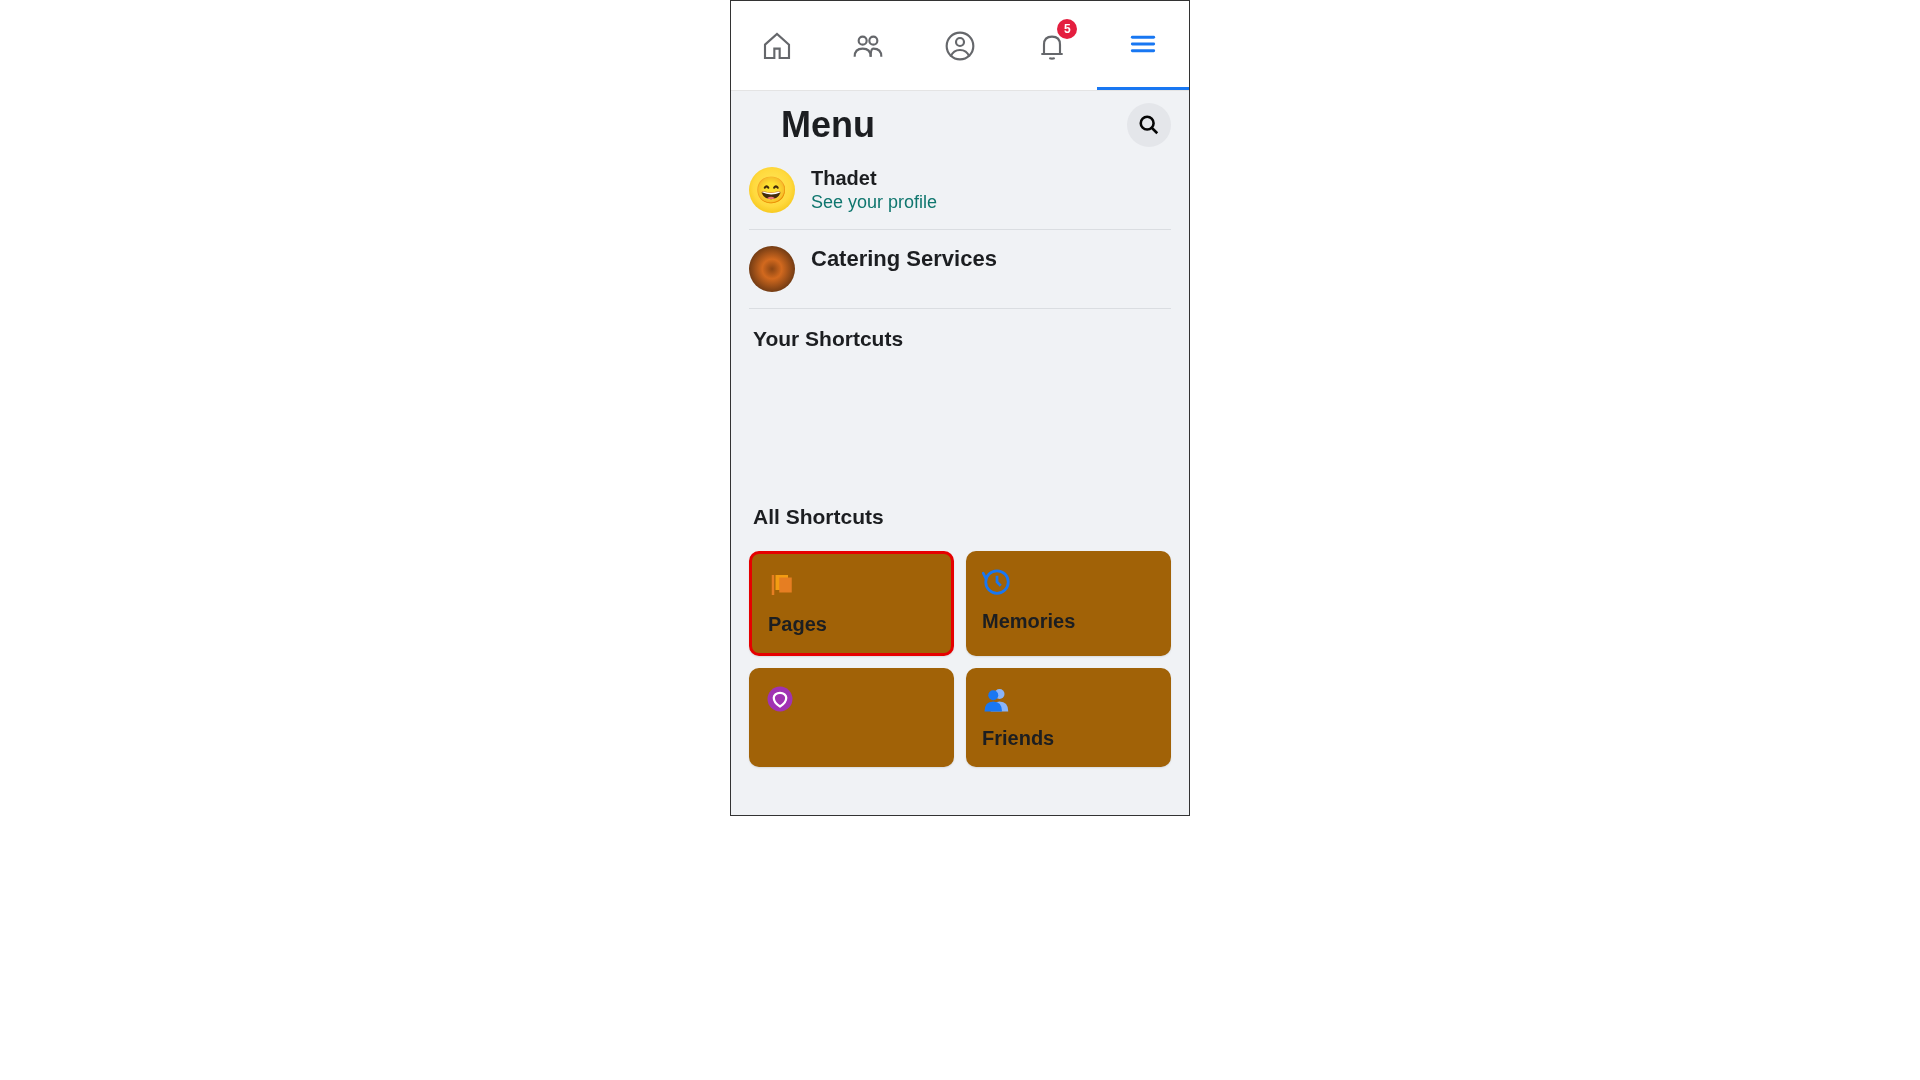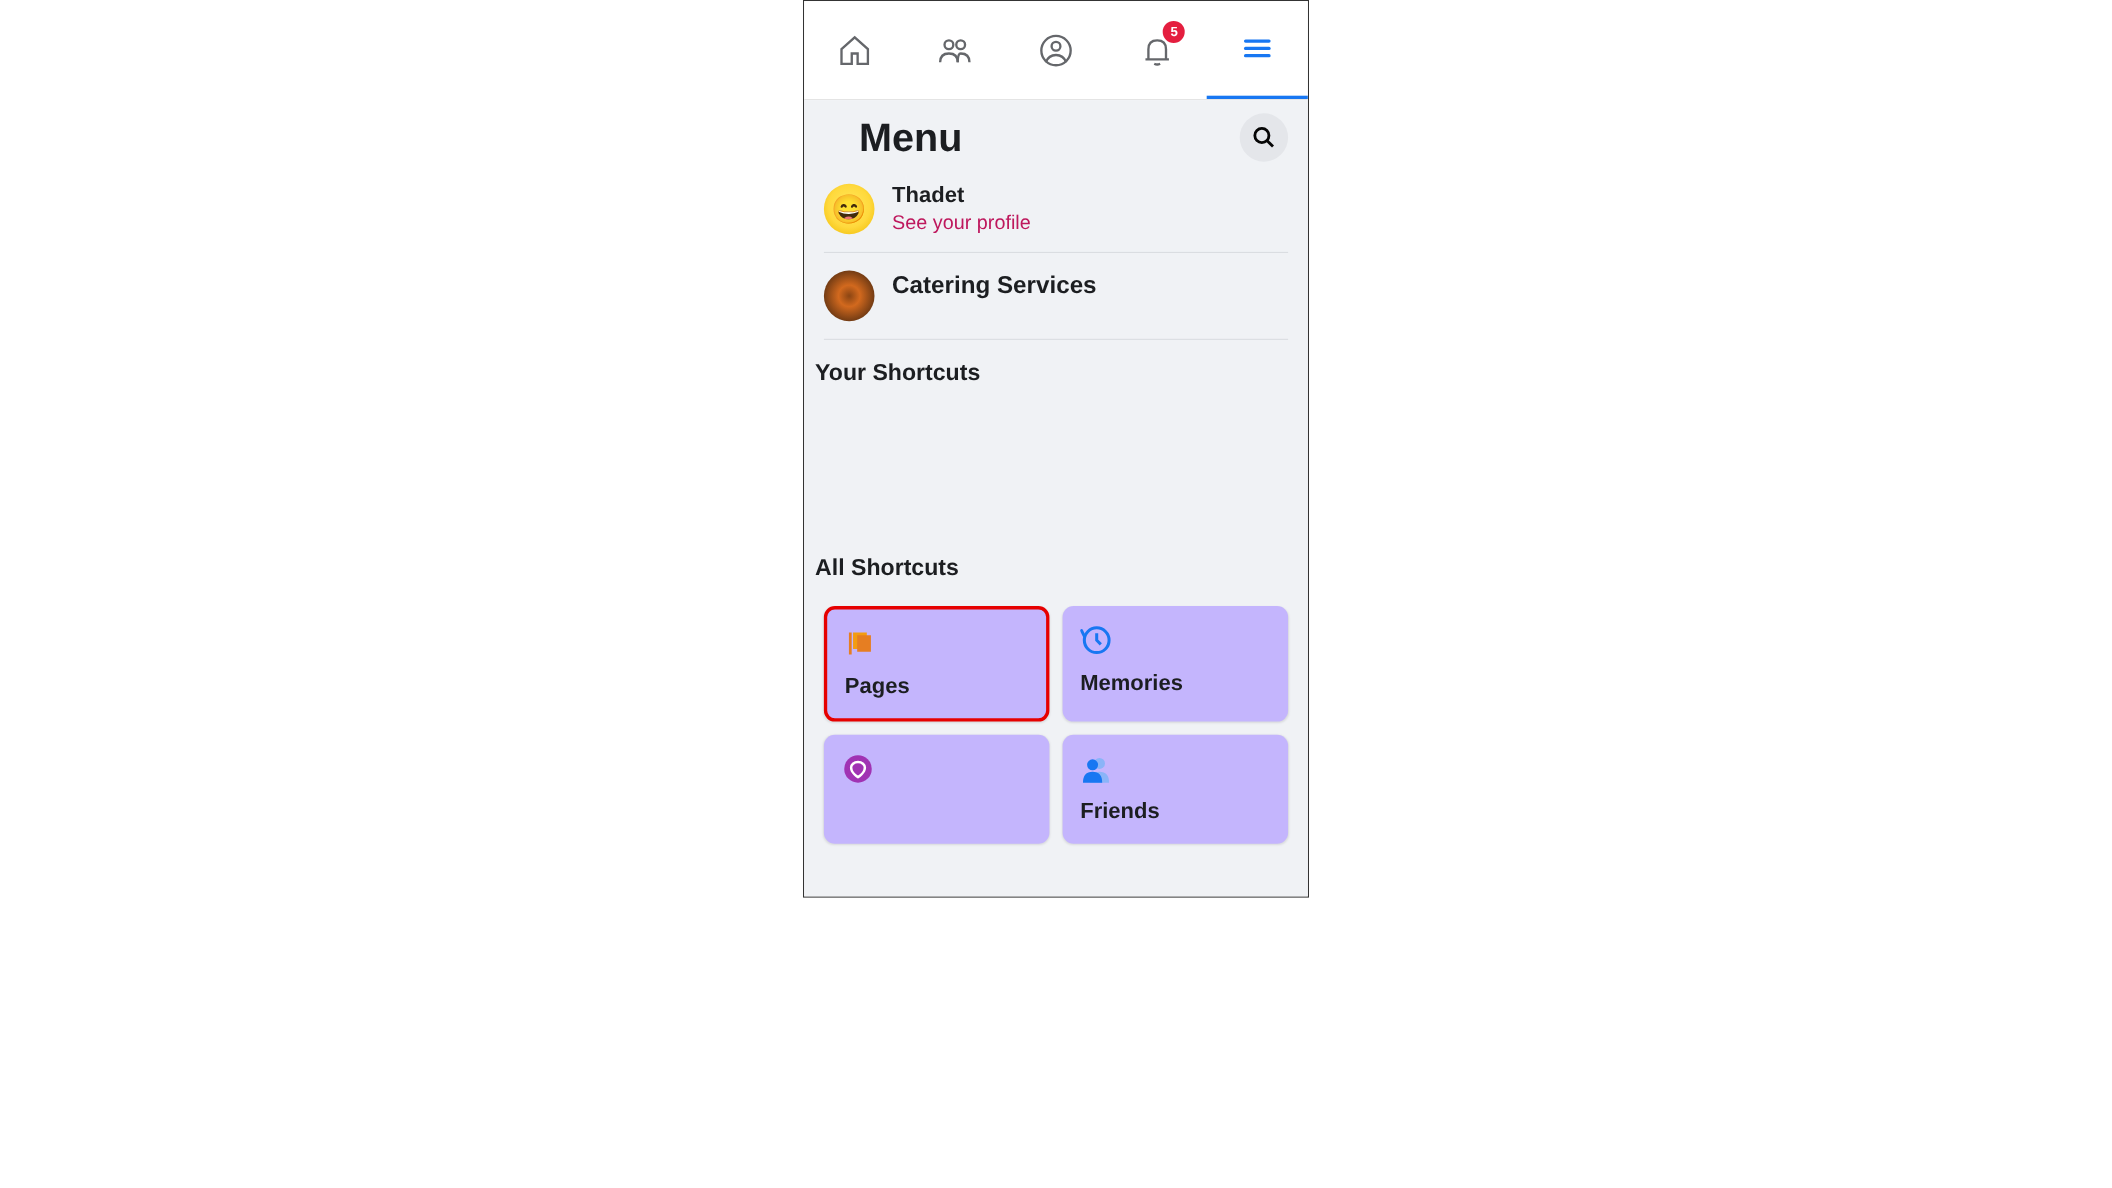--- a/index.html
+++ b/index.html
@@ -110,21 +110,21 @@
     .profile-avatar.photo {
       background: radial-gradient(circle, #8b4513 0%, #d2691e 30%, #2f1b0c 100%);
     }
     .profile-text .name {
       font-size: 20px;
       font-weight: 700;
       color: #1c1e21;
     }
     .profile-text .sub {
       font-size: 18px;
-      color: #be185d;
+      color: #0f766e;
       margin-top: 2px;
     }
     .divider {
       height: 1px;
       background: #dadde1;
       margin: 6px 18px;
     }
     .page-row {
       display: flex;
       align-items: flex-start;
@@ -134,33 +134,33 @@
     }
     .page-name {
       font-size: 22px;
       font-weight: 700;
       color: #1c1e21;
     }
     .section-title {
       font-size: 21px;
       font-weight: 700;
       color: #1c1e21;
-      padding: 12px 10px;
+      padding: 12px 22px;
     }
     .shortcuts-spacer {
       height: 130px;
     }
     .cards-grid {
       display: grid;
       grid-template-columns: 1fr 1fr;
       gap: 12px;
       padding: 10px 18px;
     }
     .card {
-      background: #c4b5fd;
+      background: #a16207;
       border-radius: 10px;
       box-shadow: 0 1px 2px rgba(0,0,0,0.1);
       padding: 16px;
       cursor: pointer;
       min-height: 96px;
       display: flex;
       flex-direction: column;
       justify-content: flex-start;
     }
     .card.highlighted {

